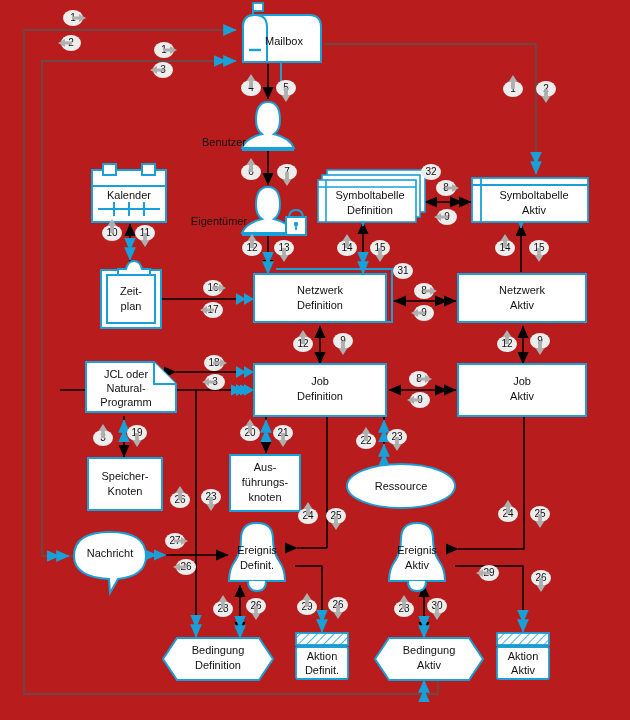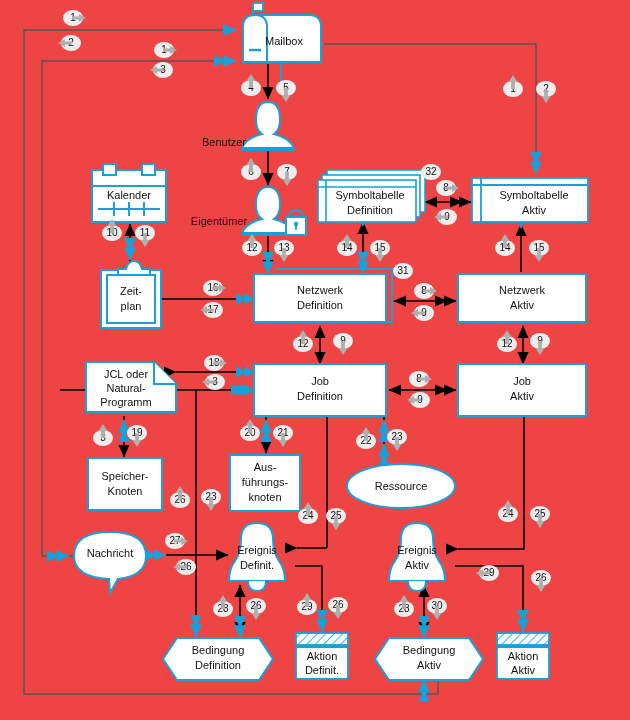--- a/index.html
+++ b/index.html
@@ -1,17 +1,17 @@
 <!DOCTYPE html>
 <html><head>
 <meta charset="utf-8">
 <style>
   html,body{margin:0;padding:0;background:#ffffff;}
   body{font-family:"Liberation Sans", sans-serif;}
-  #stage{position:relative;width:630px;height:720px;background:#ef4444;overflow:hidden;}
+  #stage{position:relative;width:630px;height:720px;background:#b91c1c;overflow:hidden;}
   #svgroot{position:absolute;left:0;top:0;width:630px;height:720px;}
   .nodelabel{font-family:"Liberation Sans", sans-serif;font-size:11px;fill:#111111;text-anchor:middle;dominant-baseline:middle;}
   .extlabel{font-family:"Liberation Sans", sans-serif;font-size:11px;fill:#111111;text-anchor:middle;dominant-baseline:middle;}
   .numtext{font-family:"Liberation Sans", sans-serif;font-size:10px;fill:#111111;text-anchor:middle;dominant-baseline:middle;}
 </style>
 </head>
 <body>
 
 <div id="stage">
   <svg id="svgroot" viewBox="0 0 630 720" xmlns="http://www.w3.org/2000/svg">

